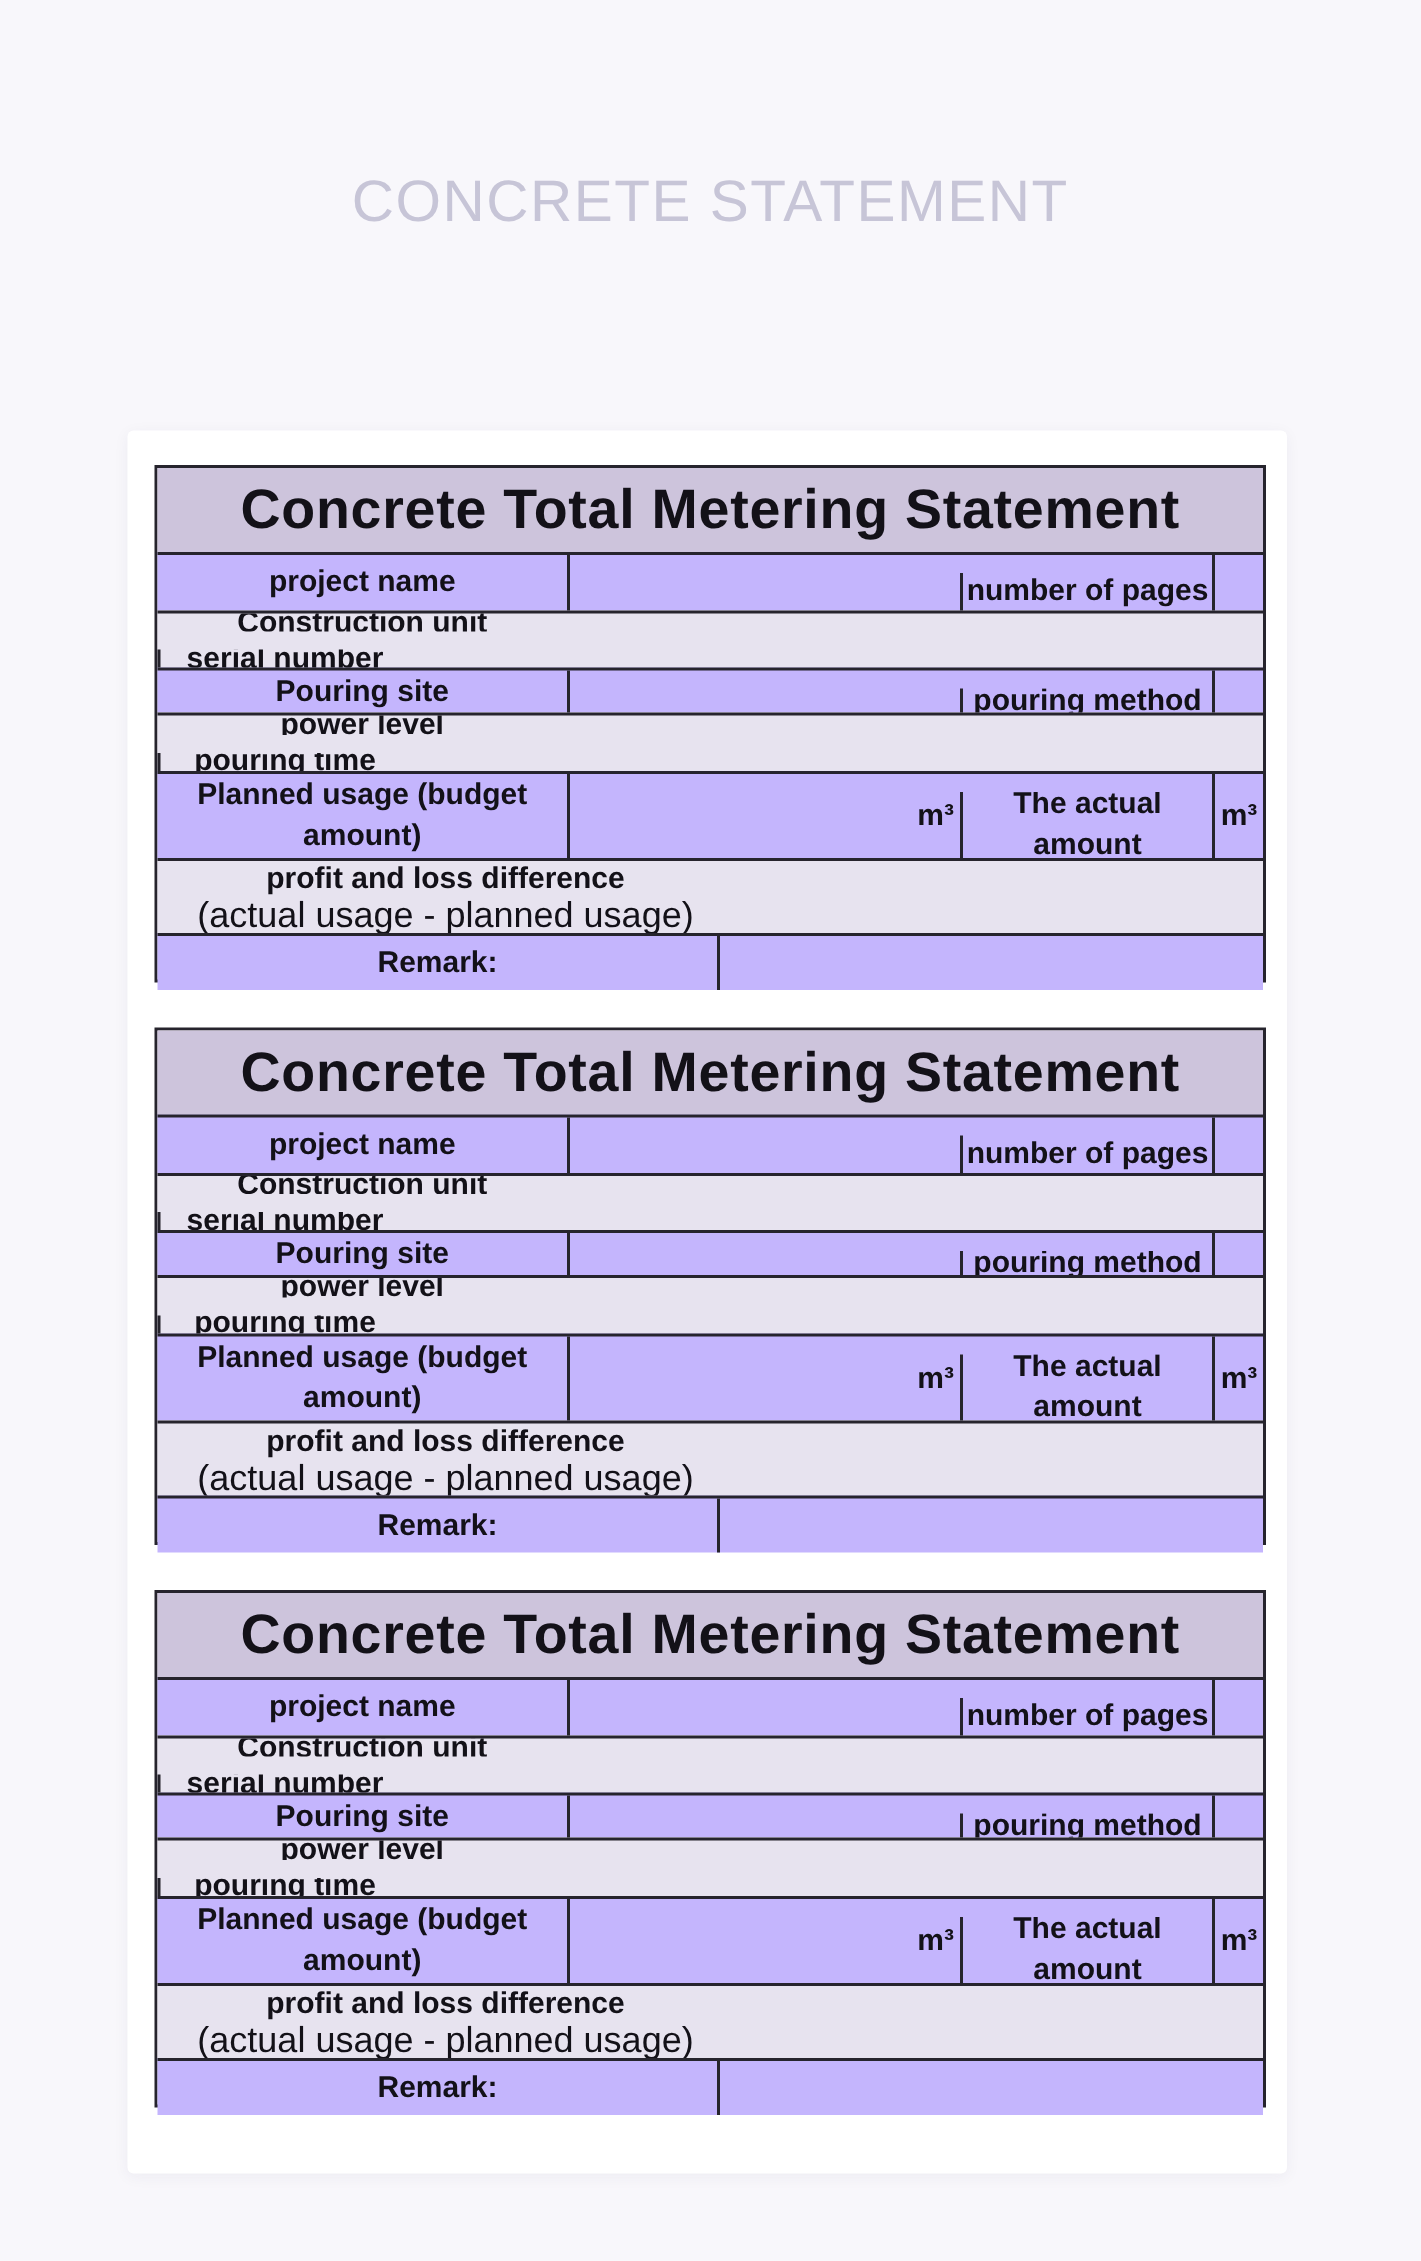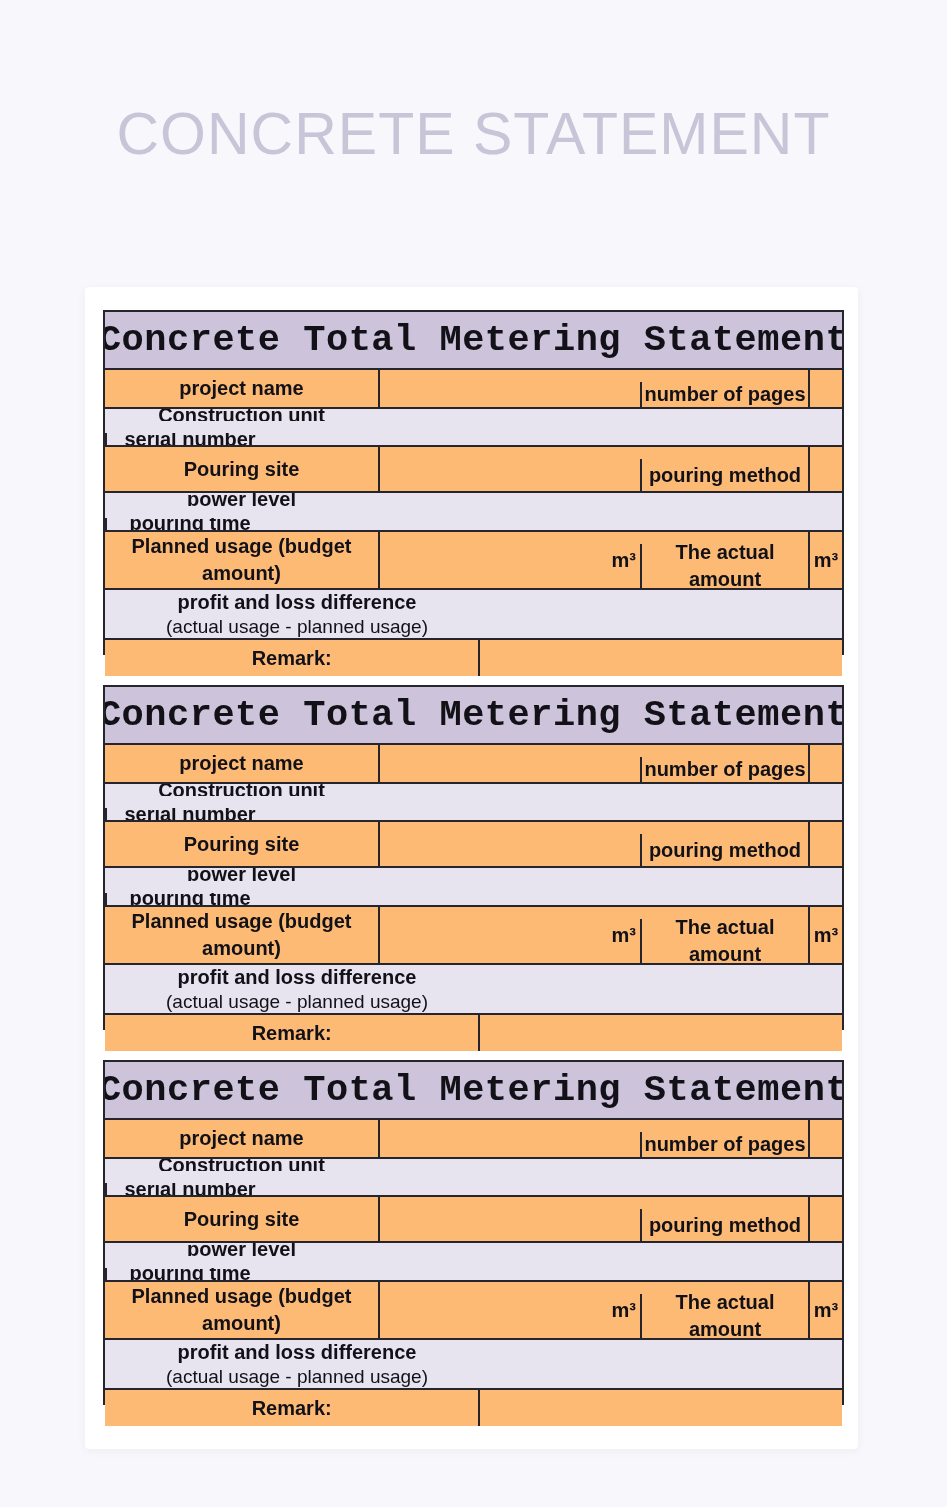--- a/index.html
+++ b/index.html
@@ -14,21 +14,21 @@
   .bg-wedge{
     position:absolute;left:0;top:0;width:947px;height:1507px;
     background:#f8f7fb;
     clip-path:polygon(0 1128, 430px 1507px, 0 1507px);
     pointer-events:none;
   }
   .page-title{
     position:absolute;top:92px;left:0;width:947px;
     text-align:center;
     color:#c7c5d7;
-    font-size:59px;
+    font-size:39px;
     font-weight:400;
     line-height:85px;
     letter-spacing:1px;
     white-space:nowrap;
   }
   .card{
     position:absolute;left:85px;top:287px;
     width:773px;height:1162px;
     background:#ffffff;
     border-radius:4px;
@@ -41,49 +41,49 @@
     box-sizing:border-box;
     background:#ffffff;
   }
   .t0{top:23px}.t1{top:398px}.t2{top:773px}
   .thead{
     height:56px;
     background:#cdc4dc;
     display:flex;align-items:center;justify-content:center;
     font-weight:700;font-size:37px;color:#131118;
     letter-spacing:0.5px;
-    white-space:nowrap;overflow:hidden;font-family:Liberation Mono, monospace;
+    white-space:nowrap;overflow:hidden;
   }
   .row{
     display:flex;
     border-top:2px solid #26242d;
     box-sizing:border-box;
-    background:#fdba74;
+    background:#c4b5fd;
   }
   .row.lav{background:#e7e3ef;flex-direction:column;}
-  .r1{height:39px}.r2{height:38px}.r3{height:46px}.r4{height:39px}
+  .r1{height:39px}.r2{height:38px}.r3{height:30px}.r4{height:39px}
   .r5{height:58px}.r6{height:50px}.r7{height:38px}
   .cell{
     box-sizing:border-box;
     display:flex;align-items:center;justify-content:center;
     overflow:hidden;
     font-weight:700;font-size:20px;color:#131118;
     text-align:center;
   }
   .cell.bl{border-left:2px solid #26242d;}
   .c-label1{width:273px;}
   .c-value1{width:262px;}
   .c-label2{width:168px;margin-top:12px;}
   .c-value2{width:34px;}
   .c-label-wide{width:384px;flex-direction:column;justify-content:center;}
   .c-value-wide{width:374px;}
   .wrap2{line-height:27px;}
   .unit-right{justify-content:flex-end;padding-right:4px;}
   .profit-line1{font-weight:700;font-size:20px;line-height:25px;}
-  .profit-line2{font-weight:400;font-size:19px;line-height:23px;}
+  .profit-line2{font-weight:400;font-size:24px;line-height:23px;}
 </style>
 </head>
 <body>
 
 <div class="bg-wedge"></div>
 
 <div class="page-title">
   <div>CONCRETE STATEMENT</div>
 </div>
 

